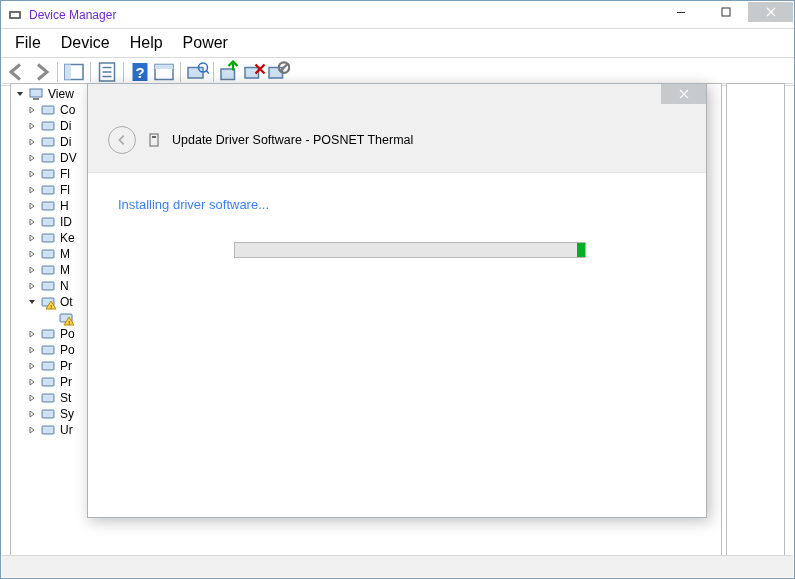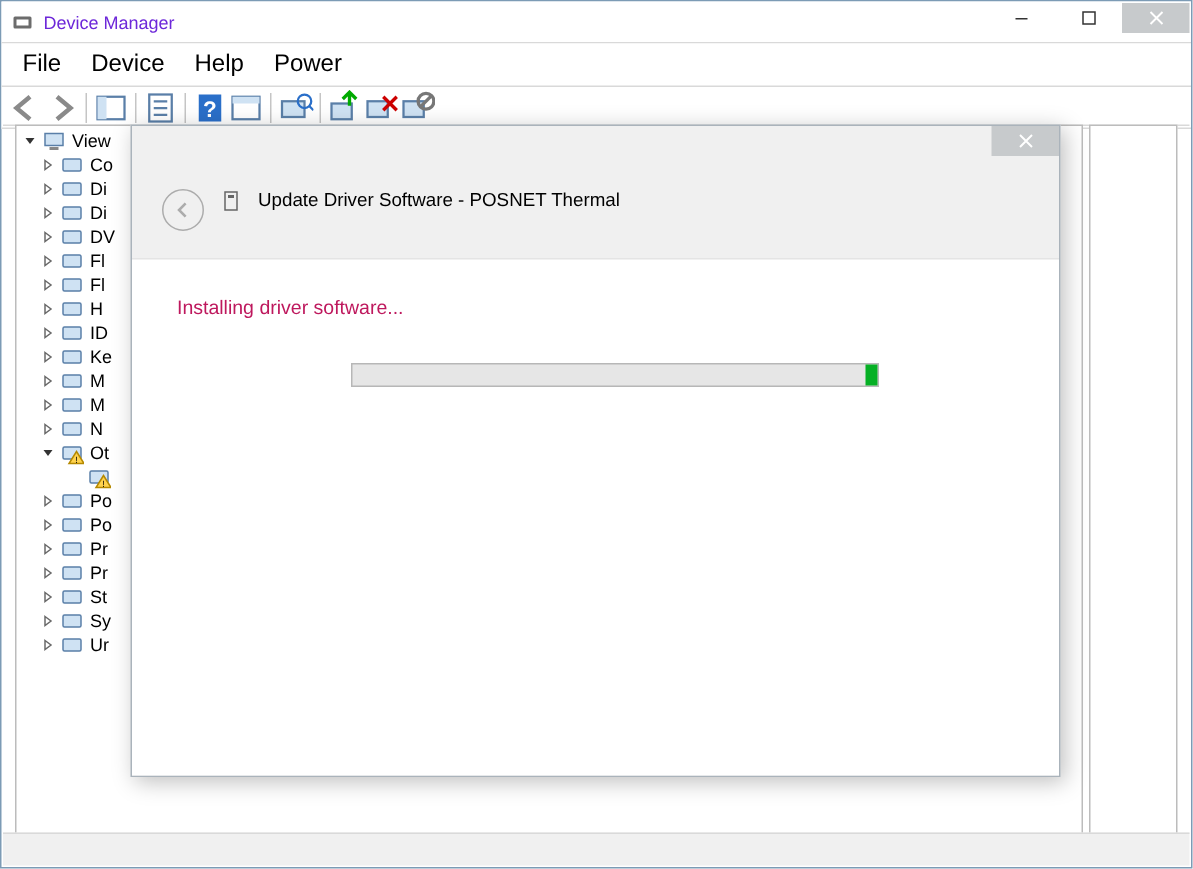--- a/index.html
+++ b/index.html
@@ -153,21 +153,21 @@
     align-items: flex-start;
   }
   .dialog .d-close {
     width: 45px; height: 20px;
     background: #c7cacc;
     display:flex; align-items:center; justify-content:center;
     margin-top: 0;
   }
   .dialog .d-header {
     display: flex;
-    align-items: flex-start;
+    align-items: center;
     gap: 10px;
     padding: 14px 20px 18px 20px;
   }
   .dialog .back-circle {
     width: 28px; height: 28px;
     border: 1px solid #acacac;
     border-radius: 50%;
     display:flex; align-items:center; justify-content:center;
     color: #acacac;
   }
@@ -181,21 +181,21 @@
   }
   .dialog .d-body {
     background: #fff;
     margin: 0;
     height: 345px;
     border-top: 1px solid #e4e4e4;
     padding: 24px 30px;
   }
   .dialog .status-text {
     font-size: 13px;
-    color: #be185d;
+    color: #3b82f6;
   }
   .dialog .progress {
     margin-top: 30px;
     margin-left: 116px;
     width: 352px;
     height: 16px;
     border: 1px solid #b7b7b7;
     background: #e6e6e6;
     position: relative;
   }

